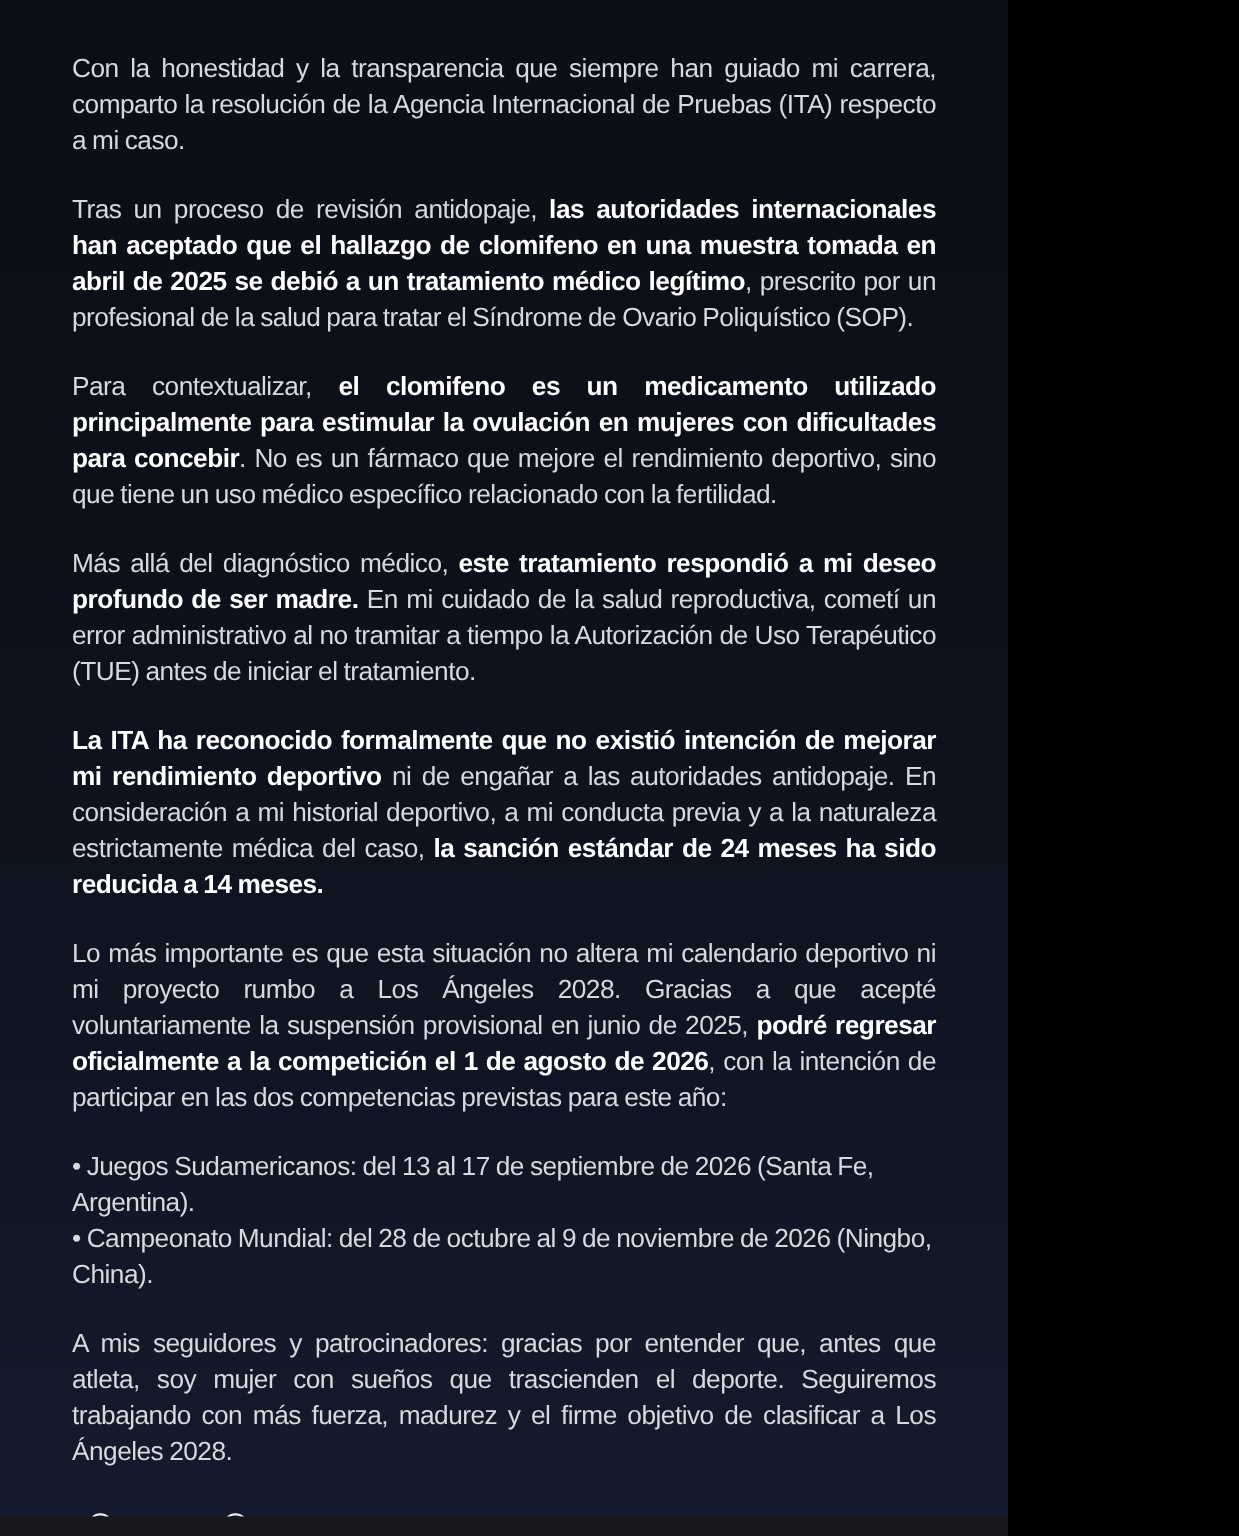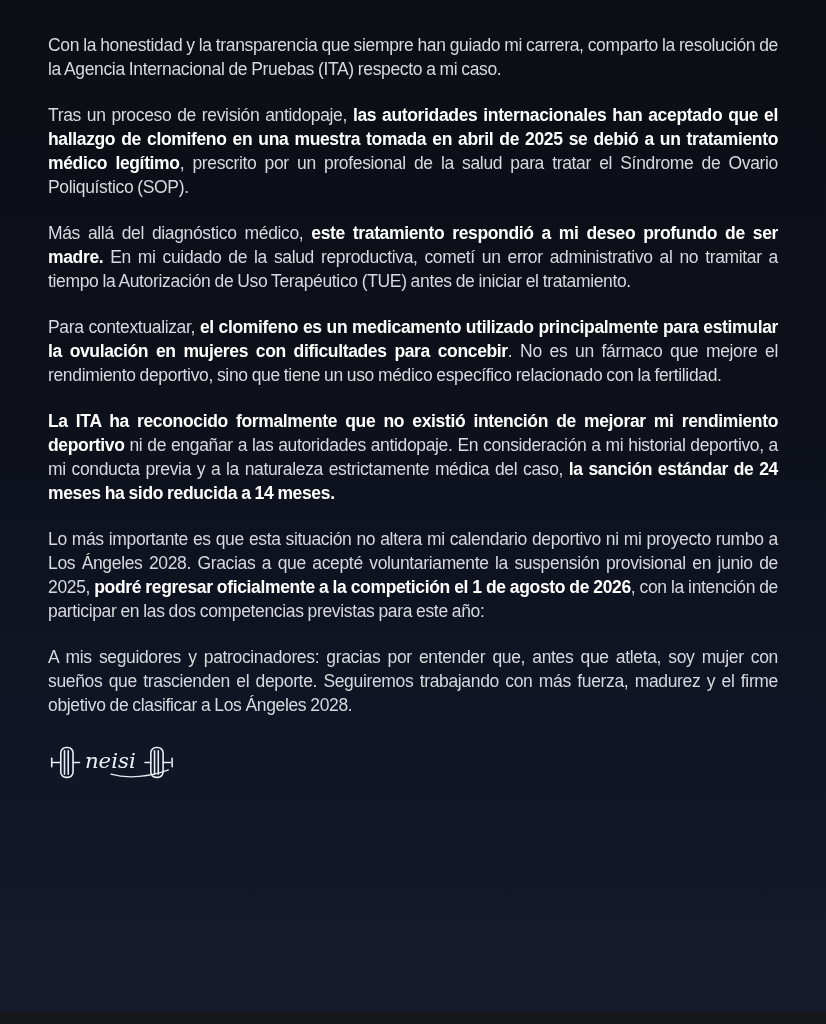--- a/index.html
+++ b/index.html
@@ -1,20 +1,20 @@
 <!DOCTYPE html>
 <html lang="es"><head>
 <meta charset="utf-8">
 <title>Statement</title>
 <style>
   html, body { margin: 0; padding: 0; }
   body { background: #000; }
   .page {
     position: relative;
-    width: 826px;
+    width: 672px;
     height: 1024px;
     box-sizing: border-box;
     padding: 33px 48px 0 48px;
     overflow: hidden;
     background: linear-gradient(180deg, #0b0e14 0%, #0d1019 35%, #101525 70%, #141a2b 94%, #141a2b 100%);
     font-family: "Liberation Sans", sans-serif;
   }
   .statement-body { }
   .para {
     margin: 0 0 22px 0;
@@ -54,24 +54,28 @@
   }
 </style>
 </head>
 <body>
 
 <div class="page">
 
   <div class="statement-body" id="statement-body">
       <p class="para"><span class="run">Con la honestidad y la transparencia que siempre han guiado mi carrera, comparto la resolución de la Agencia Internacional de Pruebas (ITA) respecto a mi caso.</span></p>
       <p class="para"><span class="run">Tras un proceso de revisión antidopaje, </span><span class="run-bold">las autoridades internacionales han aceptado que el hallazgo de clomifeno en una muestra tomada en abril de 2025 se debió a un tratamiento médico legítimo</span><span class="run">, prescrito por un profesional de la salud para tratar el Síndrome de Ovario Poliquístico (SOP).</span></p>
+      <p class="para"><span class="run">Para contextualizar, </span><span class="run-bold">el clomifeno es un medicamento utilizado principalmente para estimular la ovulación en mujeres con dificultades para concebir</span><span class="run">. No es un fármaco que mejore el rendimiento deportivo, sino que tiene un uso médico específico relacionado con la fertilidad.</span></p>
       <p class="para"><span class="run">Más allá del diagnóstico médico, </span><span class="run-bold">este tratamiento respondió a mi deseo profundo de ser madre.</span><span class="run"> En mi cuidado de la salud reproductiva, cometí un error administrativo al no tramitar a tiempo la Autorización de Uso Terapéutico (TUE) antes de iniciar el tratamiento.</span></p>
-      <p class="para"><span class="run">Para contextualizar, </span><span class="run-bold">el clomifeno es un medicamento utilizado principalmente para estimular la ovulación en mujeres con dificultades para concebir</span><span class="run">. No es un fármaco que mejore el rendimiento deportivo, sino que tiene un uso médico específico relacionado con la fertilidad.</span></p>
       <p class="para"><span class="run-bold">La ITA ha reconocido formalmente que no existió intención de mejorar mi rendimiento deportivo</span><span class="run"> ni de engañar a las autoridades antidopaje. En consideración a mi historial deportivo, a mi conducta previa y a la naturaleza estrictamente médica del caso, </span><span class="run-bold">la sanción estándar de 24 meses ha sido reducida a 14 meses.</span></p>
       <p class="para"><span class="run">Lo más importante es que esta situación no altera mi calendario deportivo ni mi proyecto rumbo a Los Ángeles 2028. Gracias a que acepté voluntariamente la suspensión provisional en junio de 2025, </span><span class="run-bold">podré regresar oficialmente a la competición el 1 de agosto de 2026</span><span class="run">, con la intención de participar en las dos competencias previstas para este año:</span></p>
+      <p class="para">
+        <span class="list-line">• Juegos Sudamericanos: del 13 al 17 de septiembre de 2026 (Santa Fe, Argentina).</span>
+        <span class="list-line">• Campeonato Mundial: del 28 de octubre al 9 de noviembre de 2026 (Ningbo, China).</span>
+      </p>
       <p class="para"><span class="run">A mis seguidores y patrocinadores: gracias por entender que, antes que atleta, soy mujer con sueños que trascienden el deporte. Seguiremos trabajando con más fuerza, madurez y el firme objetivo de clasificar a Los Ángeles 2028.</span></p>
     </div>
 
 
   <div class="signature">
     <svg class="sig-svg" viewBox="0 0 244 90" width="130" height="48" aria-hidden="true">
       <g fill="none" stroke="#e9ecf2" stroke-width="3" stroke-linecap="round" stroke-linejoin="round">
 
         <path d="M7,36 v16"></path>
         <path d="M7,44 h15"></path>

